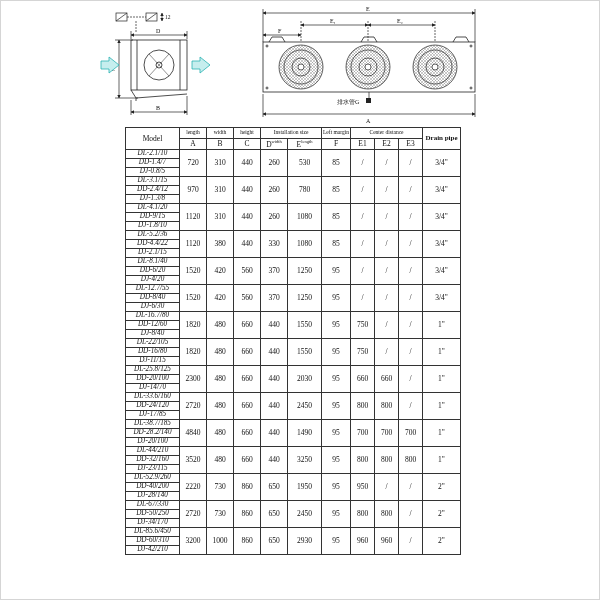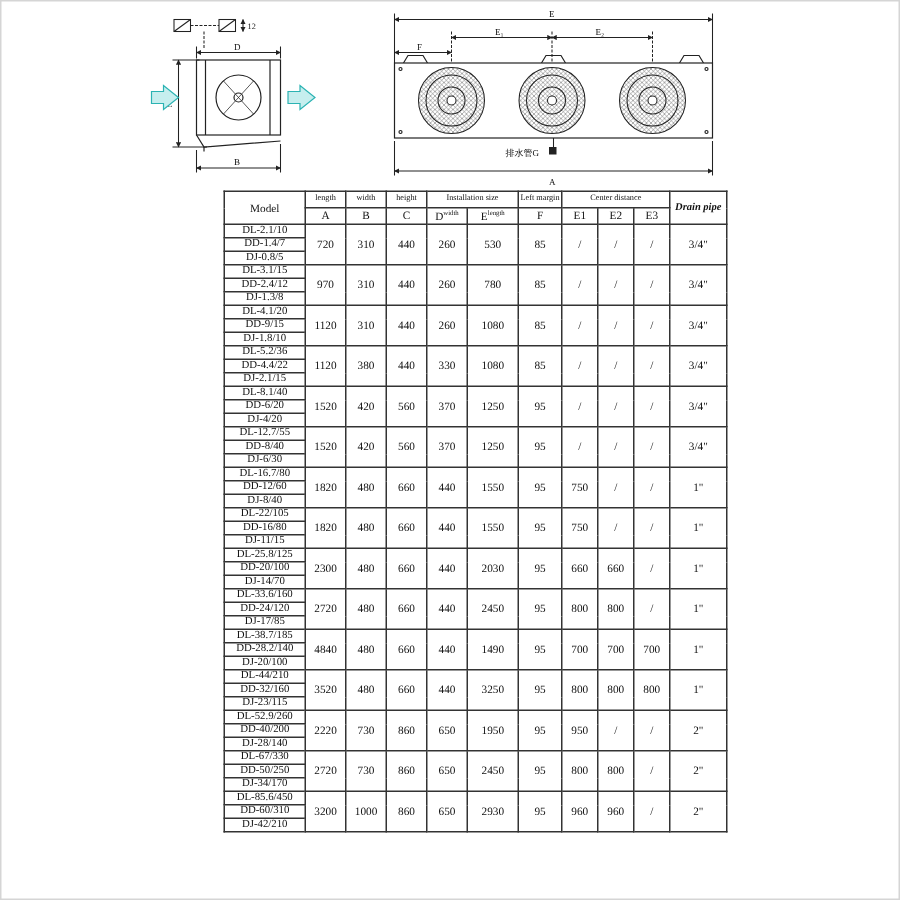--- a/index.html
+++ b/index.html
@@ -11,33 +11,33 @@
   .canvas {
     position:relative; width:600px; height:600px;
     border:1px solid #d5d5d5; background:#fff; overflow:hidden;
   }
   .diagrams {
     position:absolute; top:3px; left:88px; display:flex; gap:16px;
   }
   svg text { fill:#111; font-family:"Liberation Serif", serif; }
   table.spec {
     position:absolute; top:126px; left:124px;
-    border-collapse:collapse; table-layout:fixed;margin-left:24px;
+    border-collapse:collapse; table-layout:fixed;
   }
   .spec th, .spec td {
     border:1px solid #333; text-align:center; vertical-align:middle;
     font-size:7.5px; font-weight:normal; line-height:1;
     padding:0 1px; height:9px; white-space:nowrap; overflow:hidden;
   }
   .spec thead th { height:11px; }
   .spec .mini { font-size:5.5px; }
   .spec .model-h { font-size:7.5px; }
-  .spec .drain-h { font-size:7px; font-weight:bold;font-style:italic; }
+  .spec .drain-h { font-size:7px; font-weight:bold; }
   .spec sup { font-size:4.5px; vertical-align:super; }
-  .spec td.model { font-size:7.2px; }
+  .spec td.model { font-size:7.2px;font-style:italic; }
 </style>
 </head>
 <body>
 
 <div class="canvas">
 
   <div class="diagrams">
 
     <svg width="146" height="120" viewBox="0 0 146 120">
       <defs>

